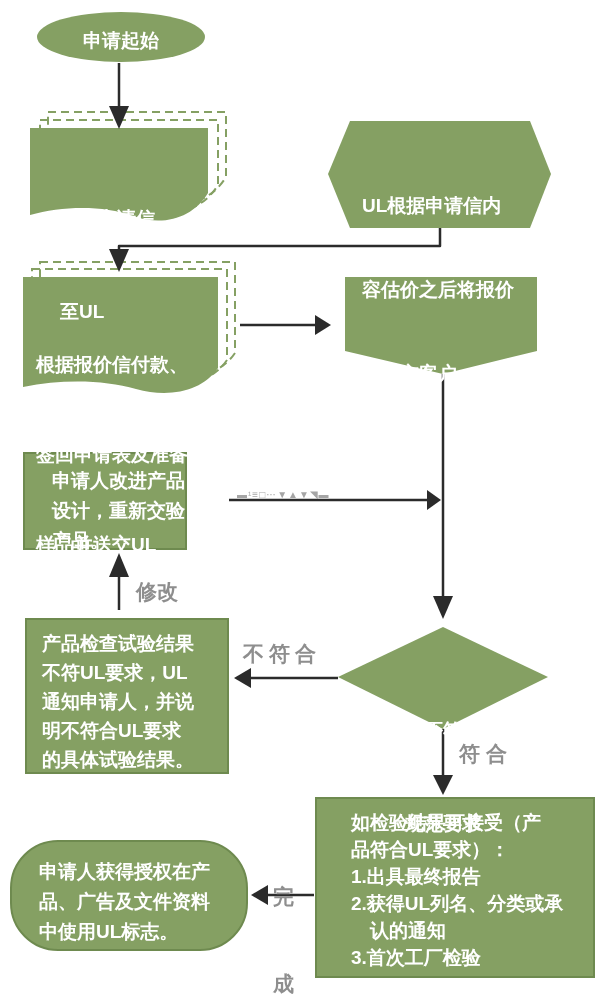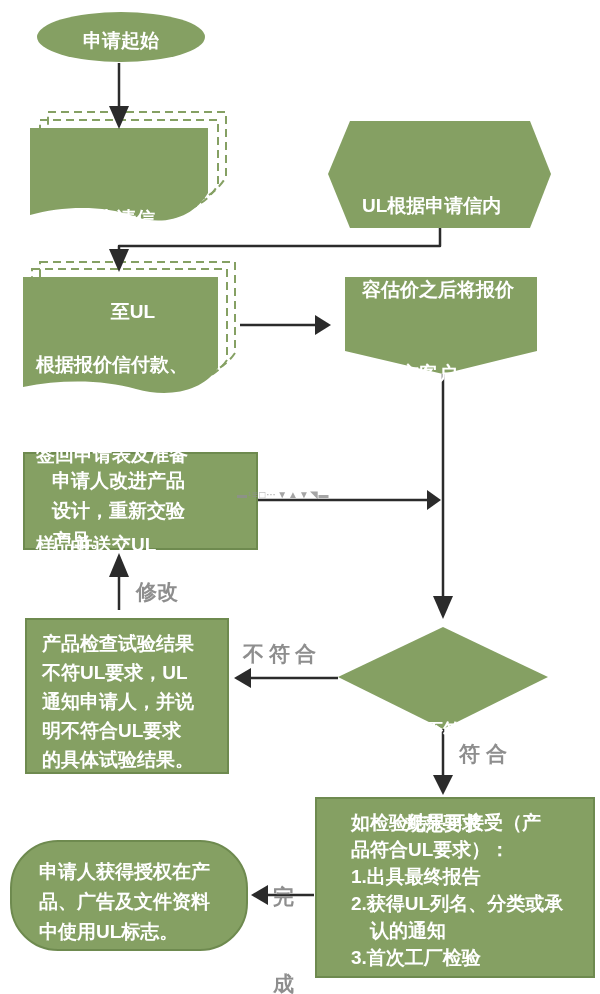--- a/index.html
+++ b/index.html
@@ -78,21 +78,21 @@
 
     <line class="conn" x1="443" y1="729" x2="443" y2="777"></line>
     <polygon class="head" points="433,775 453,775 443,795"></polygon>
 
     <line class="conn" x1="314" y1="895" x2="267" y2="895"></line>
     <polygon class="head" points="268,885 268,905 251,895"></polygon>
   </svg>
 
   <div class="txt ctr" style="left:37px;top:26px;width:168px;">申请起始</div>
 
-  <div class="txt" style="left:60px;top:141px;line-height:31px;text-align:right;">
+  <div class="txt" style="left:60px;top:141px;line-height:31px;">
     <div class="ln">送交申请信</div>
     <div class="ln">至UL</div>
   </div>
 
   <div class="txt" style="left:362px;top:136px;line-height:28px;">
     <div class="ln">UL根据申请信内</div>
     <div class="ln">容估价之后将报价</div>
     <div class="ln">信送交客户</div>
   </div>
 
@@ -101,21 +101,21 @@
     <div class="ln">签回申请表及准备</div>
     <div class="ln">样品并送交UL</div>
   </div>
 
 
   <div class="txt ctr" style="left:343px;top:653px;width:200px;line-height:31px;">
     <div class="ln">是否符合</div>
     <div class="ln">规范要求</div>
   </div>
 
-  <div class="greenbox" style="left:23px;top:452px;width:235px;height:98px;padding:12px 0 0 27px;line-height:30px;">
+  <div class="greenbox" style="left:23px;top:452px;width:164px;height:98px;padding:12px 0 0 27px;line-height:30px;">
     <div class="ln">申请人改进产品</div>
     <div class="ln">设计，重新交验</div>
     <div class="ln">产品。</div>
   </div>
 
   <div class="greenbox" style="left:25px;top:618px;width:204px;height:156px;padding:9px 0 16px 15px;line-height:29px;">
     <div class="ln">产品检查试验结果</div>
     <div class="ln">不符UL要求，UL</div>
     <div class="ln">通知申请人，并说</div>
     <div class="ln">明不符合UL要求</div>

